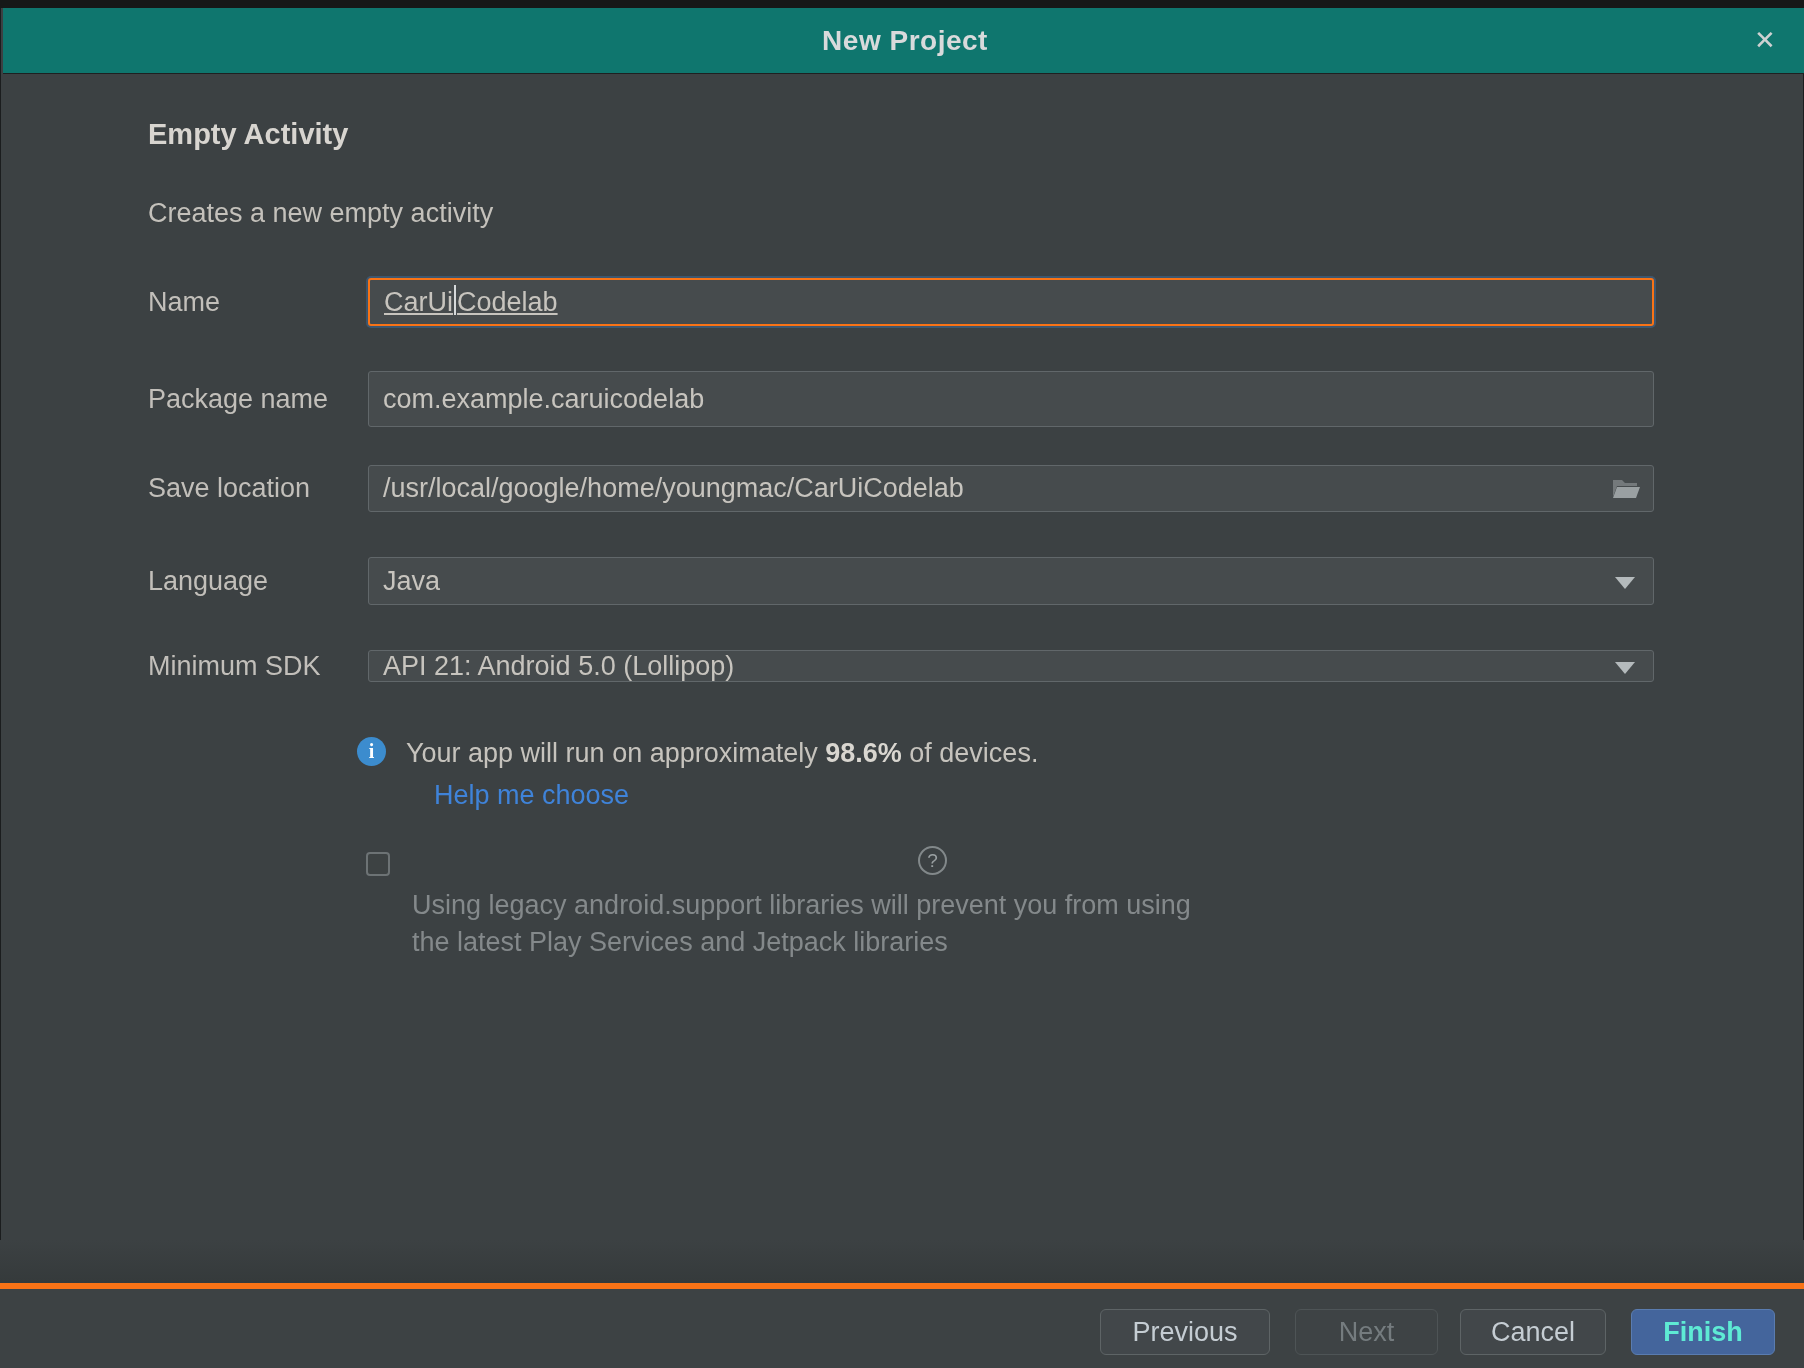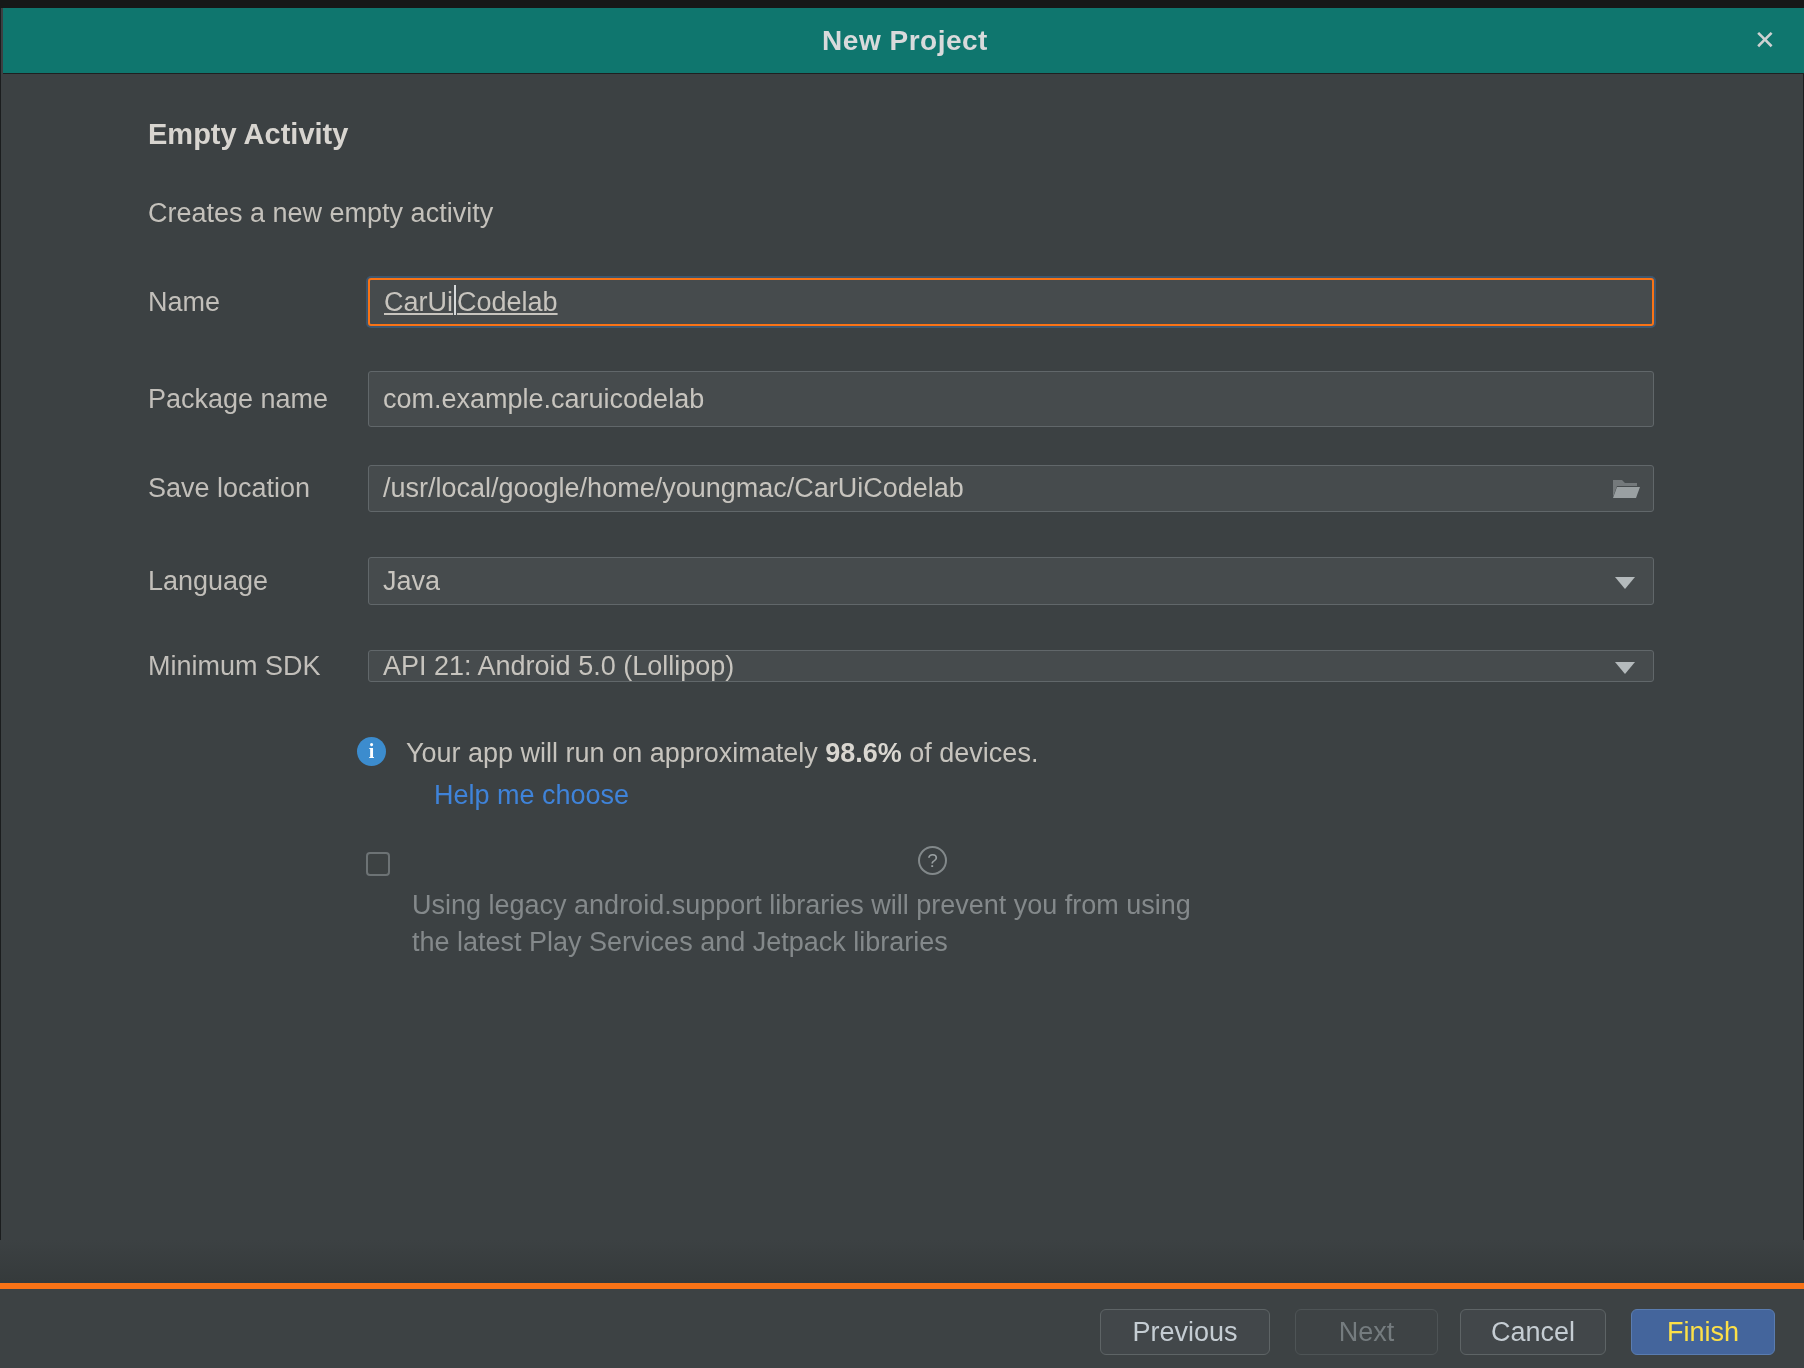--- a/index.html
+++ b/index.html
@@ -140,21 +140,21 @@
   }
   .btn {
     position: absolute; top: 20px; height: 46px;
     display: flex; align-items: center; justify-content: center;
     background: #42474a; border: 1px solid #5e6466; border-radius: 6px;
     font-size: 27px; color: #c5cdd3; cursor: pointer;
   }
   .btn-previous { left: 1100px; width: 170px; }
   .btn-next     { left: 1295px; width: 143px; background: #3e4345; border-color: #4e5456; color: #757c7f; }
   .btn-cancel   { left: 1460px; width: 146px; }
-  .btn-finish   { left: 1631px; width: 144px; background: #44659c; border-color: #5a7cb0; color: #fde047; font-weight: normal; }
+  .btn-finish   { left: 1631px; width: 144px; background: #44659c; border-color: #5a7cb0; color: #5eead4; font-weight: bold; }
 </style>
 </head>
 <body>
 
 <div class="top-strip"></div>
 
 <div class="titlebar">
   <div class="title">New Project</div>
   <div class="close-btn">✕</div>
 </div>

